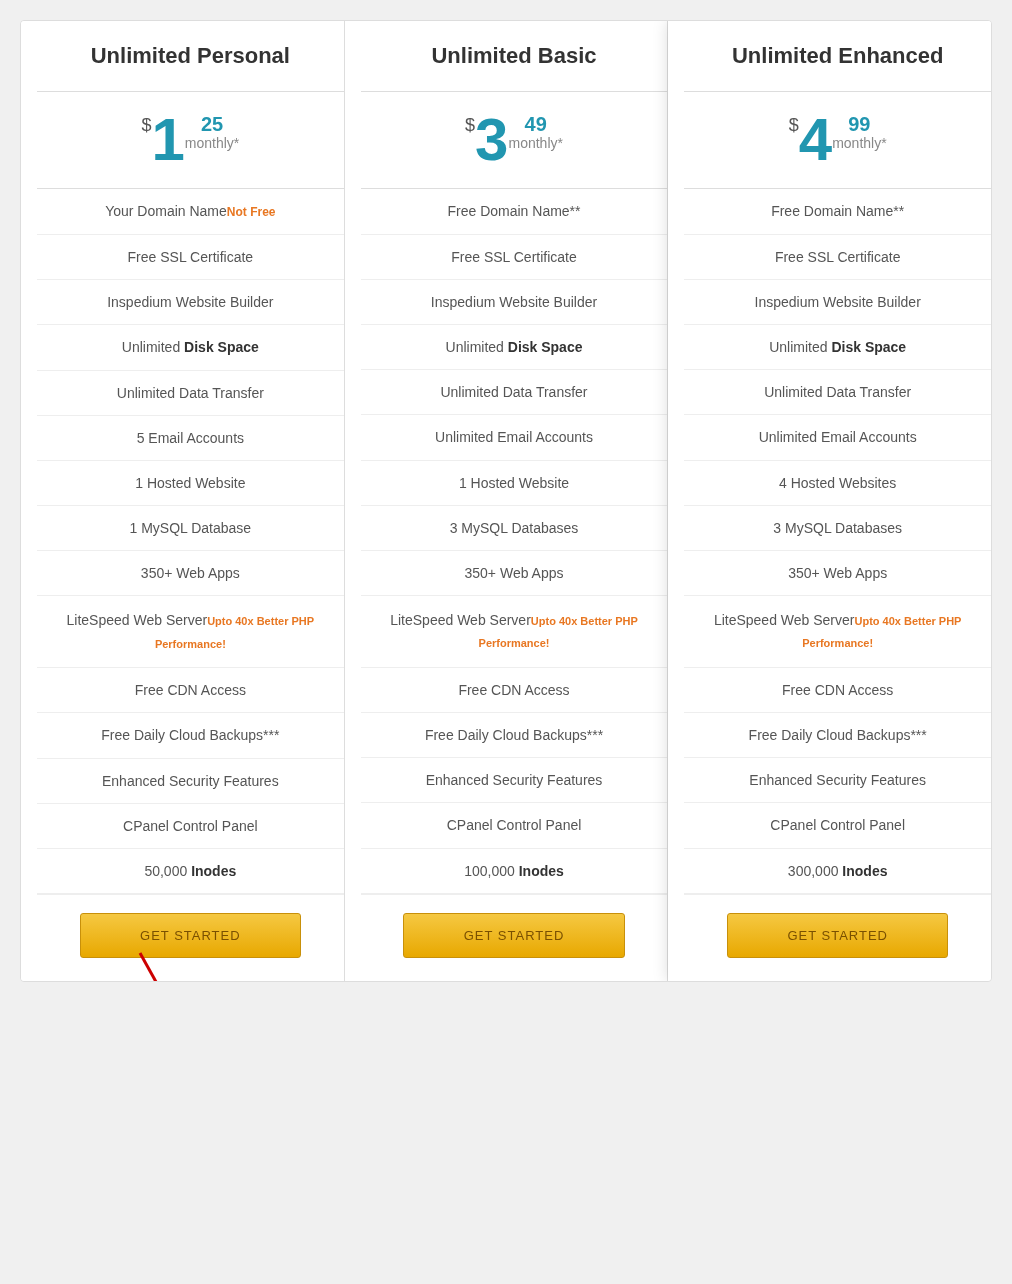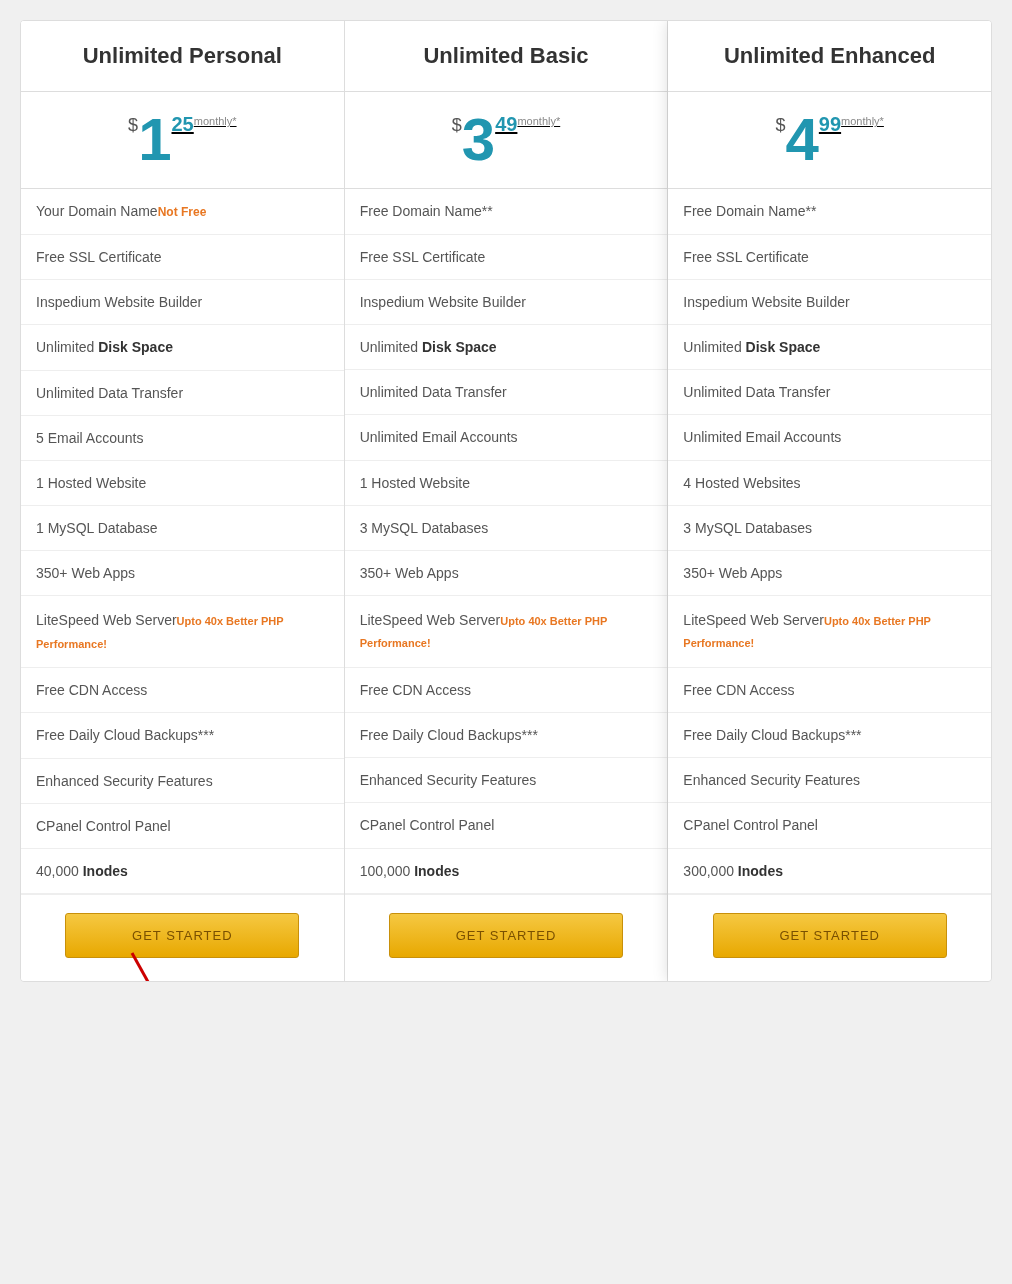--- a/index.html
+++ b/index.html
@@ -17,20 +17,21 @@
       width: 972px;
       background: #f5f5f5;
       border: 1px solid #ddd;
       border-radius: 4px;
       overflow: hidden;
     }
     .plan-col {
       flex: 1;
       border-right: 1px solid #ddd;
       background: #fff;
+      padding-left: 16px;
     }
     .plan-col:last-child {
       border-right: none;
       background: #fff;
       box-shadow: 0 0 15px rgba(0,0,0,0.15);
       position: relative;
       z-index: 2;
     }
     .plan-header {
       padding: 22px 15px;
@@ -65,37 +66,37 @@
       font-weight: normal;
     }
     .price-main {
       font-size: 60px;
       font-weight: bold;
       color: #2196b0;
       line-height: 1;
     }
     .price-fraction-monthly {
       display: flex;
-      flex-direction: row;
+      flex-direction: column;
       margin-top: 4px;
-      text-decoration: underline;
     }
     .price-fraction {
       font-size: 20px;
       color: #2196b0;
       font-weight: bold;
       line-height: 1;
     }
     .price-monthly {
-      font-size: 11px;
+      font-size: 14px;
       color: #888;
       line-height: 1.4;
     }
     .feature-row {
       padding: 13px 15px;
+      text-align: center;
       border-bottom: 1px solid #eee;
       font-size: 14px;
       color: #555;
       line-height: 1.3;
     }
     .feature-row:last-of-type {
       border-bottom: none;
     }
     .feature-bold {
       font-weight: bold;
@@ -168,21 +169,21 @@
       <div class="feature-row"><span>Unlimited Data Transfer</span></div>
       <div class="feature-row"><span>5 Email Accounts</span></div>
       <div class="feature-row"><span>1 Hosted Website</span></div>
       <div class="feature-row"><span>1 MySQL Database</span></div>
       <div class="feature-row"><span>350+ Web Apps</span></div>
       <div class="feature-row" style="line-height: 1.6;"><span>LiteSpeed Web Server</span><span class="feature-small">Upto 40x Better PHP Performance!</span></div>
       <div class="feature-row"><span>Free CDN Access</span></div>
       <div class="feature-row"><span>Free Daily Cloud Backups***</span></div>
       <div class="feature-row"><span>Enhanced Security Features</span></div>
       <div class="feature-row"><span>CPanel Control Panel</span></div>
-      <div class="feature-row"><span>40,000 </span><span class="feature-bold">Inodes</span></div>
+      <div class="feature-row"><span>50,000 </span><span class="feature-bold">Inodes</span></div>
       <div class="btn-row"><button class="get-started-btn">GET STARTED</button><div class="arrow-container">
       <svg class="red-arrow" width="60" height="60" viewBox="0 0 60 60" xmlns="http://www.w3.org/2000/svg">
         <line x1="10" y1="5" x2="35" y2="50" stroke="#cc0000" stroke-width="3"></line>
         <polygon points="28,48 42,52 33,38" fill="#cc0000"></polygon>
       </svg>
     </div></div>
     </div>
     <div class="plan-col">
       <div class="plan-header">
         <div class="plan-title">Unlimited Basic</div>

